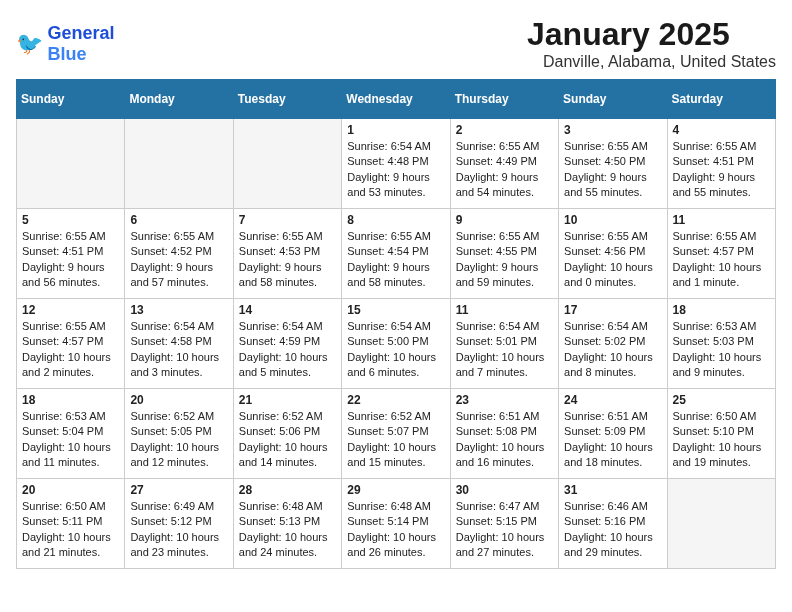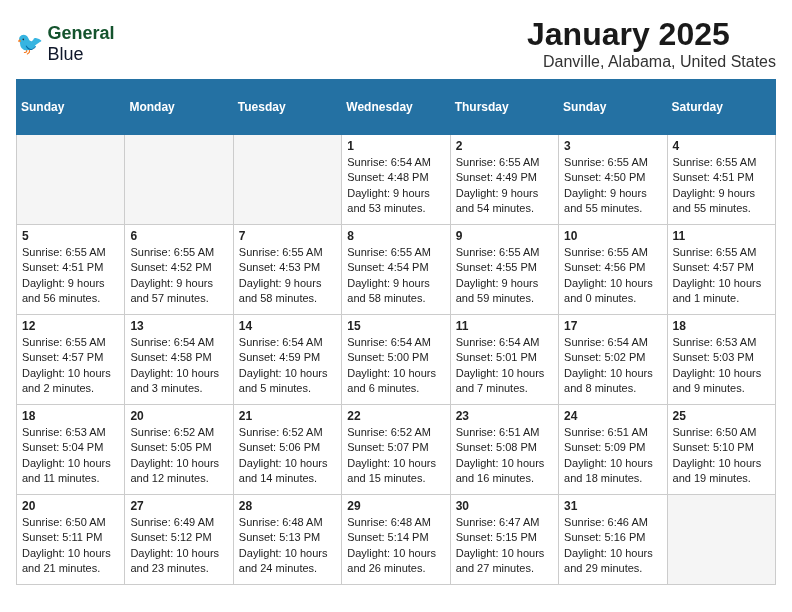--- a/index.html
+++ b/index.html
@@ -17,26 +17,26 @@
       margin-bottom: 8px;
     }
     .logo {
       display: flex;
       align-items: center;
       gap: 4px;
     }
     .logo-text-general {
       font-size: 18px;
       font-weight: bold;
-      color: #14532d;
+      color: #1d4ed8;
     }
     .logo-text-blue {
       font-size: 18px;
-      font-weight: normal;
-      color: #0f172a;
+      font-weight: bold;
+      color: #3b82f6;
     }
     .logo-bird {
       font-size: 22px;
       color: #2980b9;
     }
     .title-block {
     }
     .month-title {
       font-size: 32px;
       font-weight: bold;
@@ -50,21 +50,21 @@
     table {
       width: 100%;
       border-collapse: collapse;
       table-layout: fixed;
     }
     th {
       background-color: #2471a3;
       color: #fff;
       font-size: 12px;
       font-weight: bold;
-      padding: 20px 4px;
+      padding: 12px 4px;
       text-align: left;
       border: 1px solid #2471a3;
     }
     td {
       border: 1px solid #ccc;
       vertical-align: top;
       padding: 4px 5px;
       font-size: 10.5px;
       color: #222;
       height: 90px;

